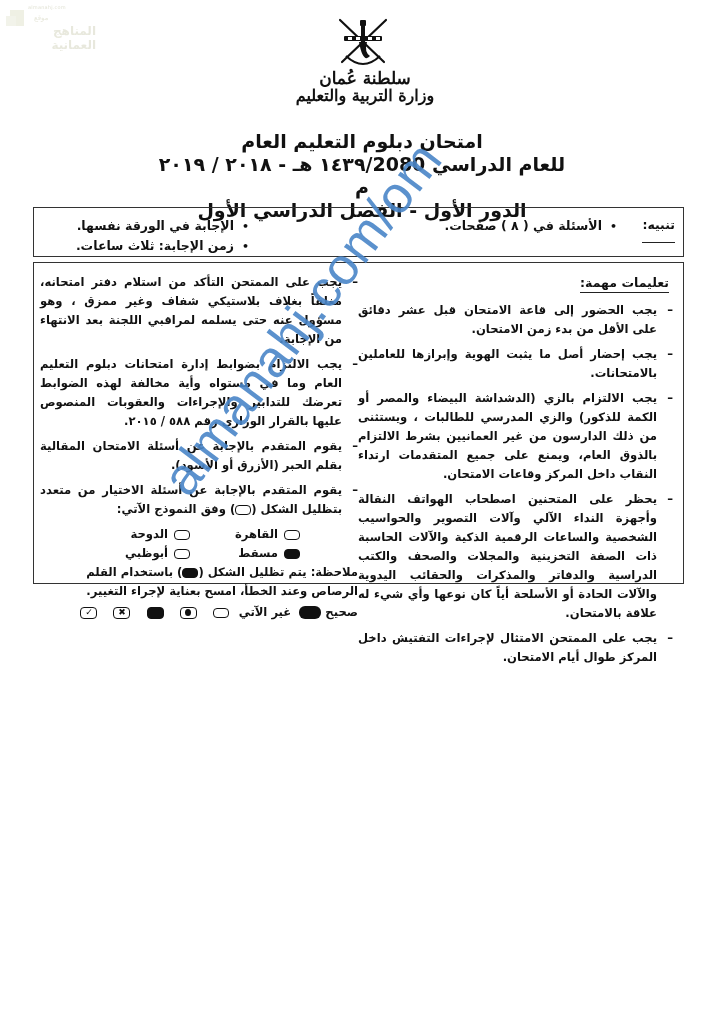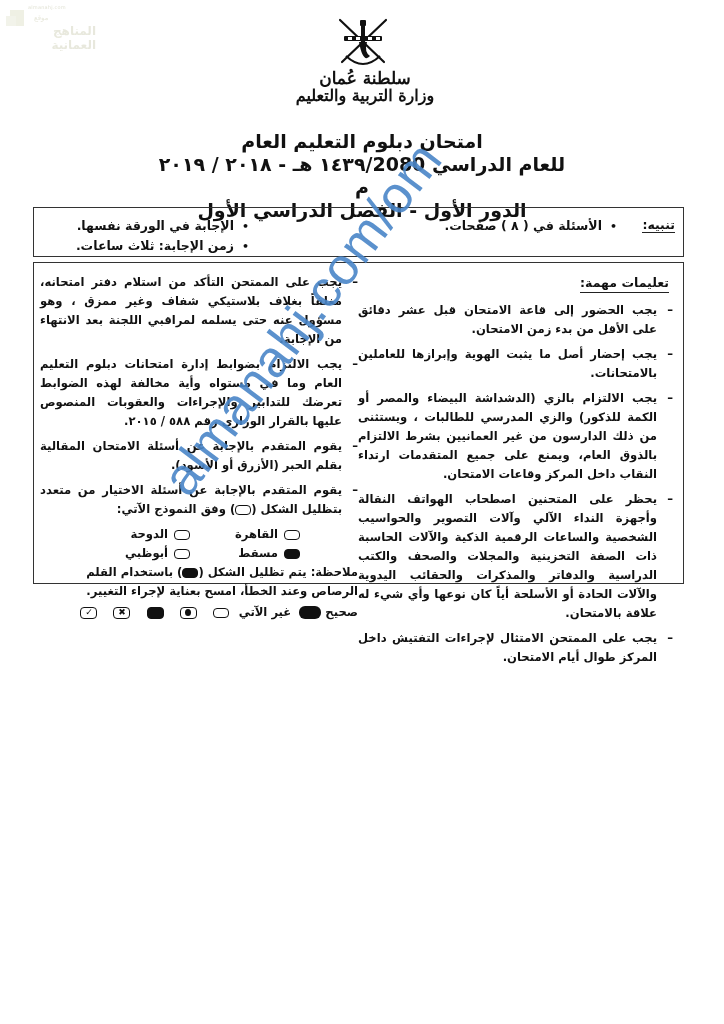--- a/index.html
+++ b/index.html
@@ -18,21 +18,21 @@
   .ministry { position: absolute; left: 290px; top: 70px; width: 150px; text-align: center; direction: rtl;
     font-family: "DejaVu Serif", serif; line-height: 1.05; }
   .ministry .l1 { font-size: 17px; font-weight: bold; letter-spacing: .5px; }
   .ministry .l2 { font-size: 16px; font-weight: bold; }
 
   .exam-title { position: absolute; left: 150px; top: 130px; width: 424px; text-align: center; direction: rtl;
     font-weight: bold; font-size: 19px; line-height: 23px; }
 
   .notice-box { position: absolute; left: 33px; top: 207px; width: 651px; height: 50px;
     border: 1.5px solid #333; box-sizing: border-box; direction: rtl; font-size: 12.5px; font-weight: bold; }
-  .notice-label { position: absolute; right: 8px; top: 9px; border-bottom: 1.5px solid #222; padding-bottom: 0; }
+  .notice-label { position: absolute; right: 8px; top: 9px; border-bottom: 1.5px solid #222; padding-bottom: 10px; }
   .notice-col { position: absolute; top: 8px; line-height: 19px; }
   .notice-col.right { right: 66px; }
   .notice-col.left { right: 434px; }
   .bullet::before { content: "•"; margin-left: 8px; font-size: 11px; }
 
   .instr-box { position: absolute; left: 33px; top: 262px; width: 651px; height: 322px;
     border: 1.5px solid #333; box-sizing: border-box; direction: rtl; font-size: 11.6px; font-weight: bold; line-height: 19px; }
   .col-right { position: absolute; right: 10px; top: 10px; width: 315px; }
   .col-left { position: absolute; left: 6px; top: 10px; width: 318px; }
   .instr-heading { display: inline-block; border-bottom: 1.5px solid #222; font-size: 12.5px; margin-bottom: 8px; margin-right: 4px; }

